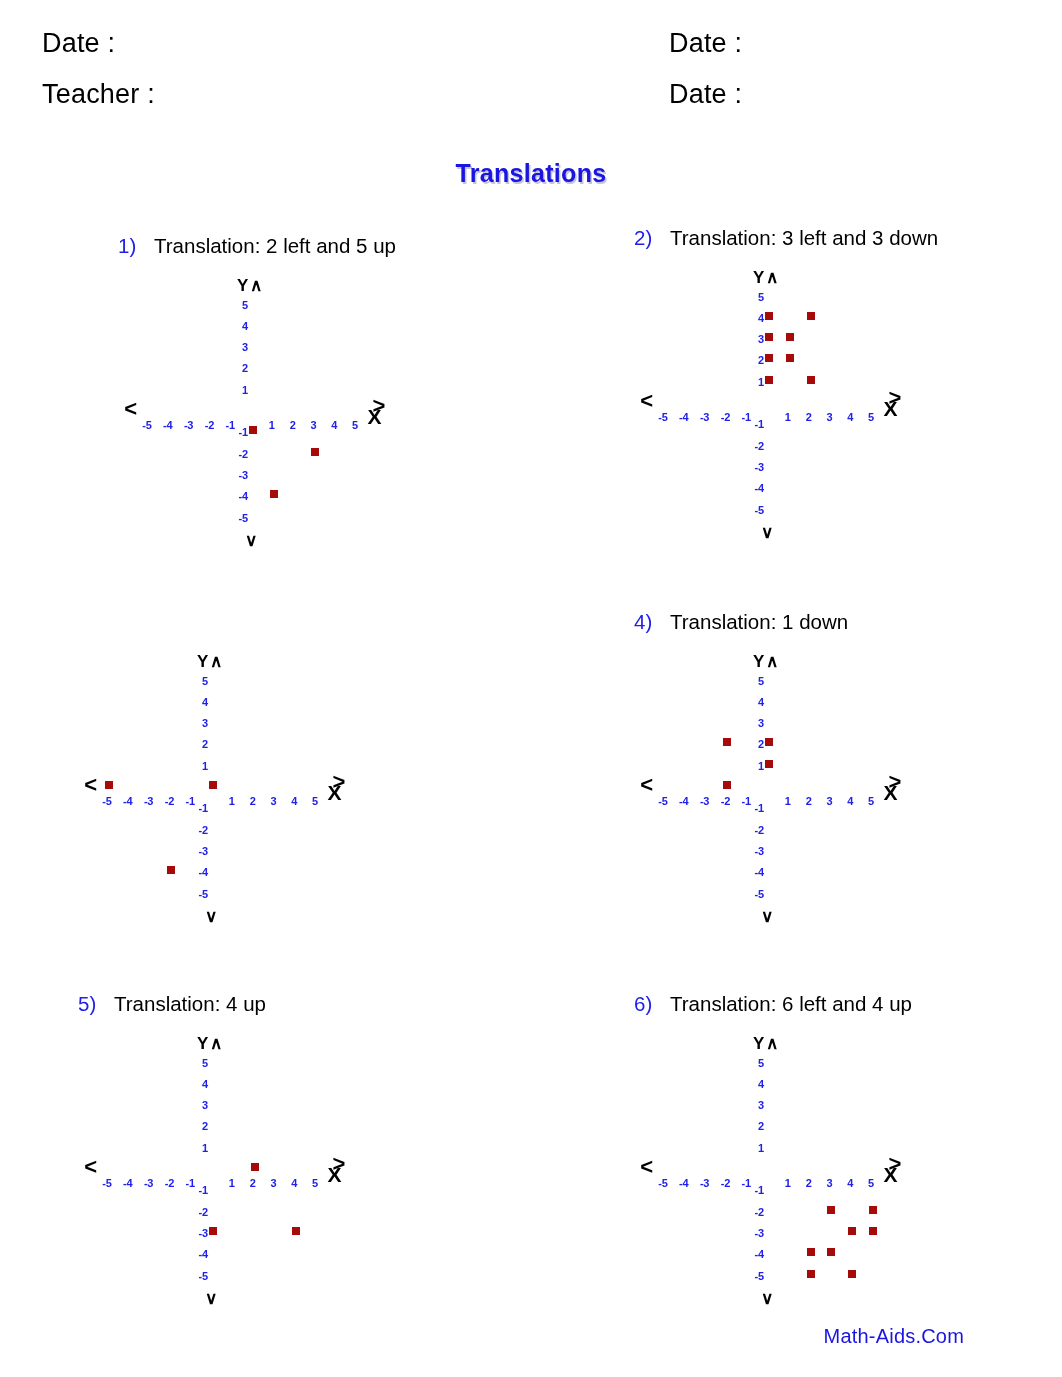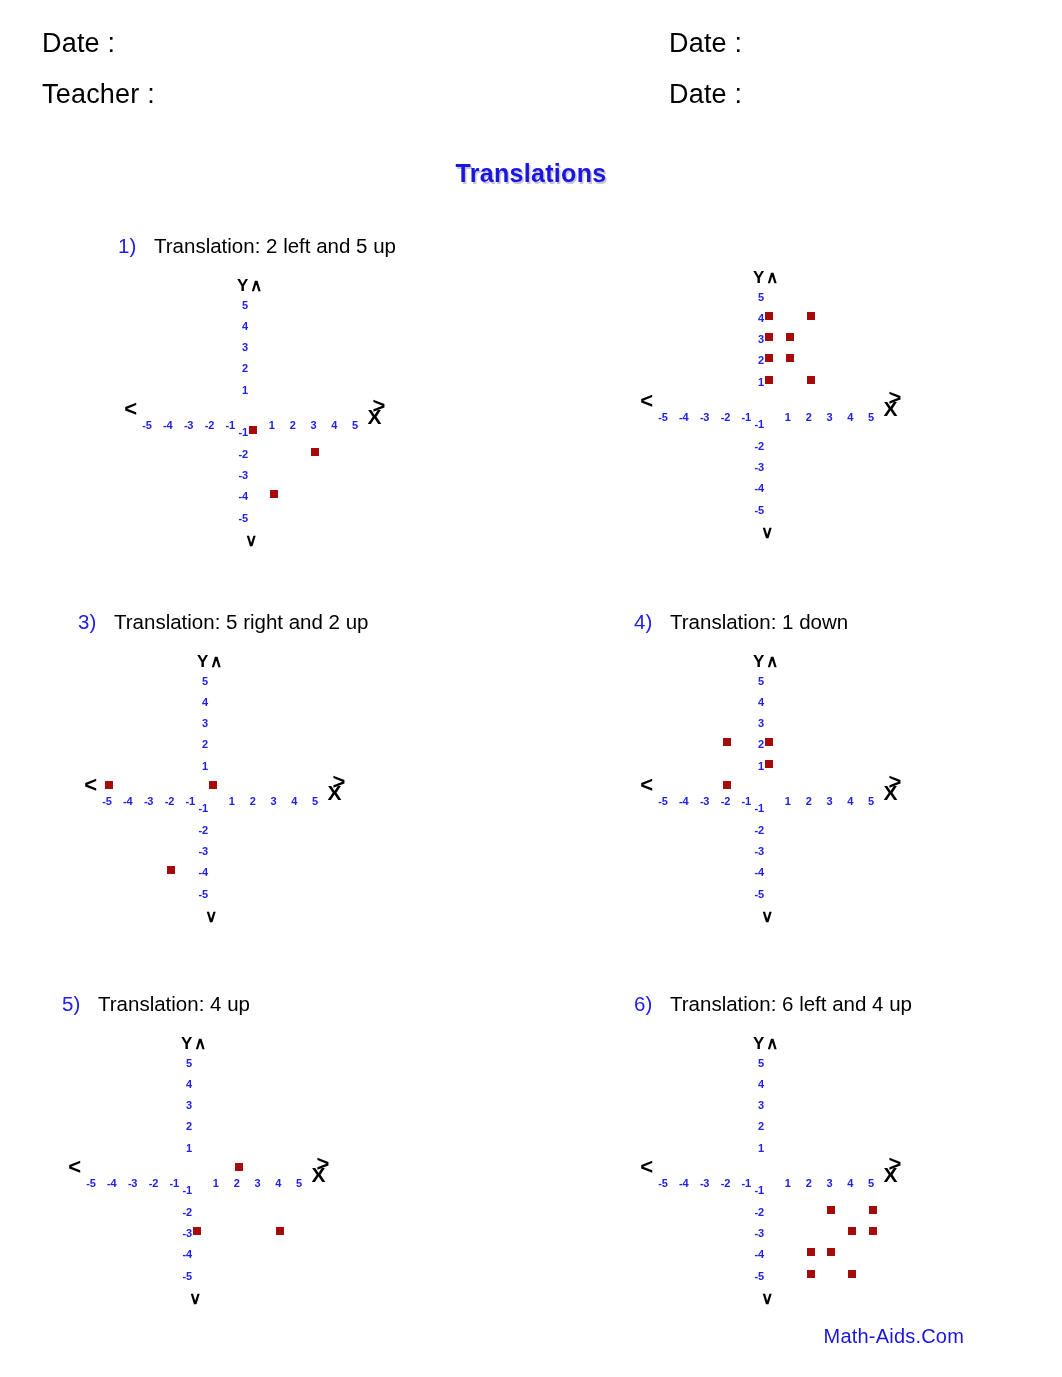--- a/index.html
+++ b/index.html
@@ -161,20 +161,21 @@
           <div class="axis-glyph glyph-arrow-y" style="left: 132px; top: 5.265px;">∧</div>
           <div class="axis-glyph glyph-ylabel" style="left: 119px; top: 5.265px;">Y</div>
           <div class="axis-glyph glyph-arrow-y" style="left: 127px; top: 260.28px;">∨</div>
           <div class="pt" style="left: 135px; top: 158.3px;"></div>
           <div class="pt" style="left: 197.4px; top: 179.6px;"></div>
           <div class="pt" style="left: 155.8px; top: 222.2px;"></div>
         </div>
       </div>
     </div>
     <div class="problem" style="left: 634px; top: 228px;">
+      <div class="prob-head"><span class="prob-num">2)</span><span class="prob-text">Translation: 3 left and 3 down</span></div>
       <div class="graph">
         <div class="graph-inner">
           <div class="tick" style="left: 29px; top: 148px;">-5</div>
           <div class="tick" style="left: 49.8px; top: 148px;">-4</div>
           <div class="tick" style="left: 70.6px; top: 148px;">-3</div>
           <div class="tick" style="left: 91.4px; top: 148px;">-2</div>
           <div class="tick" style="left: 112.2px; top: 148px;">-1</div>
           <div class="tick" style="left: 153.8px; top: 148px;">1</div>
           <div class="tick" style="left: 174.6px; top: 148px;">2</div>
           <div class="tick" style="left: 195.4px; top: 148px;">3</div>
@@ -201,21 +202,20 @@
           <div class="pt" style="left: 135px; top: 73.1px;"></div>
           <div class="pt" style="left: 155.8px; top: 73.1px;"></div>
           <div class="pt" style="left: 135px; top: 94.4px;"></div>
           <div class="pt" style="left: 155.8px; top: 94.4px;"></div>
           <div class="pt" style="left: 135px; top: 115.7px;"></div>
           <div class="pt" style="left: 176.6px; top: 115.7px;"></div>
         </div>
       </div>
     </div>
     <div class="problem" style="left: 78px; top: 612px;">
-      <div class="prob-head"><span class="prob-num">3)</span><span class="prob-text">Translation: 5 right and 2 up</span></div>
       <div class="graph">
         <div class="graph-inner">
           <div class="tick" style="left: 29px; top: 148px;">-5</div>
           <div class="tick" style="left: 49.8px; top: 148px;">-4</div>
           <div class="tick" style="left: 70.6px; top: 148px;">-3</div>
           <div class="tick" style="left: 91.4px; top: 148px;">-2</div>
           <div class="tick" style="left: 112.2px; top: 148px;">-1</div>
           <div class="tick" style="left: 153.8px; top: 148px;">1</div>
           <div class="tick" style="left: 174.6px; top: 148px;">2</div>
           <div class="tick" style="left: 195.4px; top: 148px;">3</div>
@@ -273,21 +273,21 @@
           <div class="axis-glyph glyph-arrow-y" style="left: 132px; top: 5.265px;">∧</div>
           <div class="axis-glyph glyph-ylabel" style="left: 119px; top: 5.265px;">Y</div>
           <div class="axis-glyph glyph-arrow-y" style="left: 127px; top: 260.28px;">∨</div>
           <div class="pt" style="left: 93.4px; top: 94.4px;"></div>
           <div class="pt" style="left: 135px; top: 94.4px;"></div>
           <div class="pt" style="left: 135px; top: 115.7px;"></div>
           <div class="pt" style="left: 93.4px; top: 137px;"></div>
         </div>
       </div>
     </div>
-    <div class="problem" style="left: 62px; top: 994px;">
+    <div class="problem" style="left: 78px; top: 994px;">
       <div class="prob-head"><span class="prob-num">5)</span><span class="prob-text">Translation: 4 up</span></div>
       <div class="graph">
         <div class="graph-inner">
           <div class="tick" style="left: 29px; top: 148px;">-5</div>
           <div class="tick" style="left: 49.8px; top: 148px;">-4</div>
           <div class="tick" style="left: 70.6px; top: 148px;">-3</div>
           <div class="tick" style="left: 91.4px; top: 148px;">-2</div>
           <div class="tick" style="left: 112.2px; top: 148px;">-1</div>
           <div class="tick" style="left: 153.8px; top: 148px;">1</div>
           <div class="tick" style="left: 174.6px; top: 148px;">2</div>

